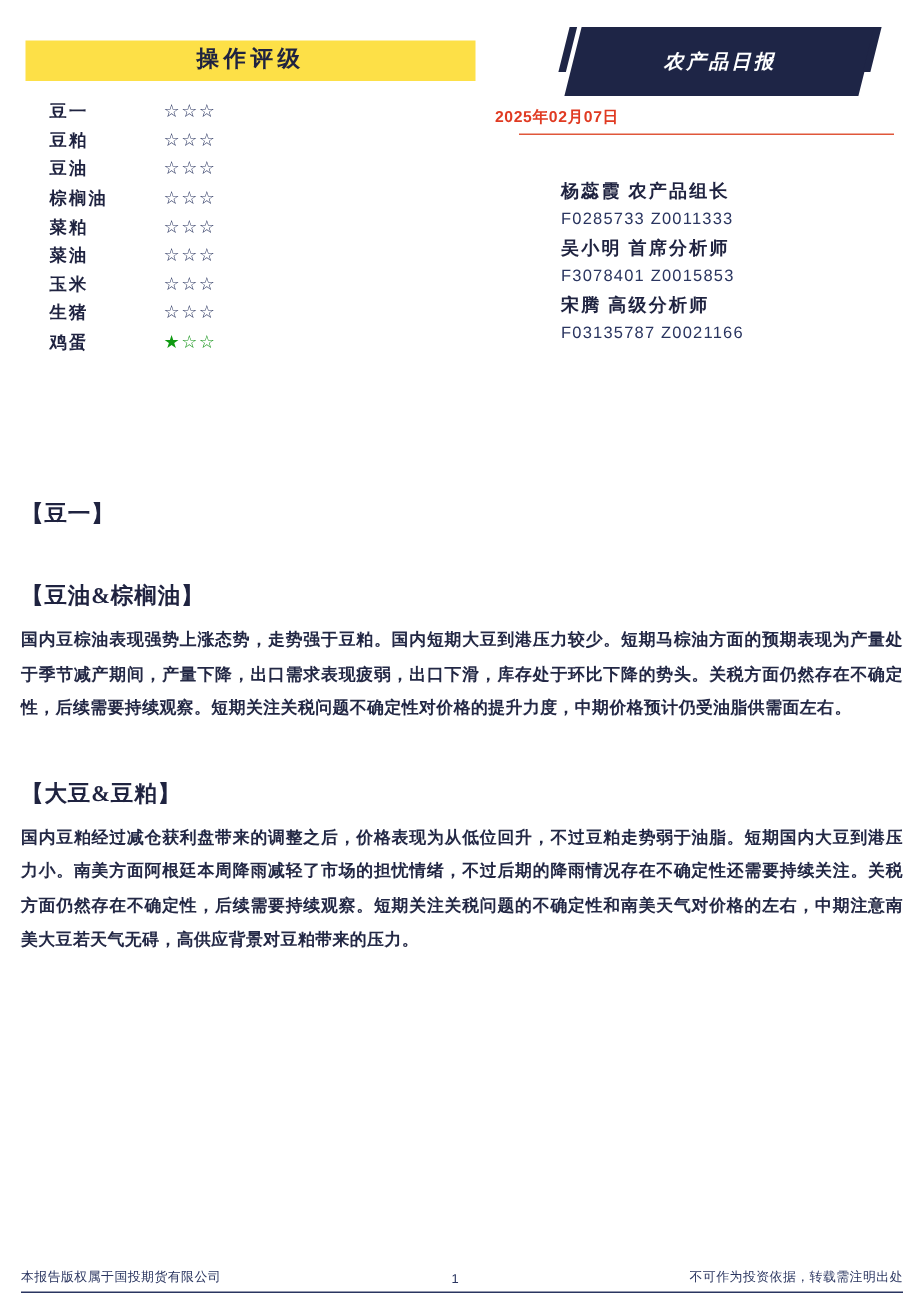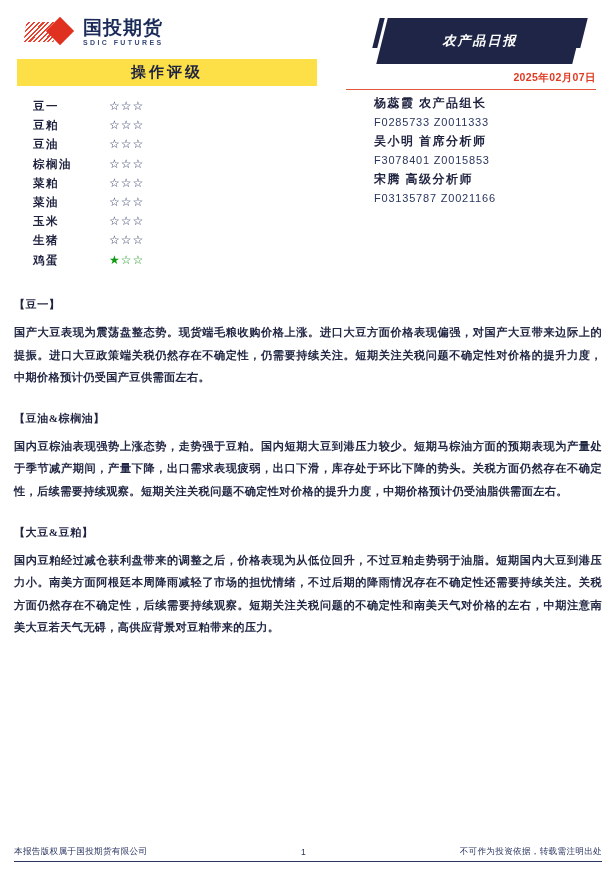--- a/index.html
+++ b/index.html
@@ -169,38 +169,38 @@
     align-items: center;
     justify-content: center;
     color: #ffffff;
     font-size: 13px;
     font-weight: bold;
     letter-spacing: 2px;
     font-style: italic;
   }
   .report-date {
     margin-top: 7px;
-    text-align: right;
+    text-align: left;
     color: #e03a22;
     font-family: "Liberation Sans", "DejaVu Sans", sans-serif;
     font-size: 10.5px;
     font-weight: bold;
     letter-spacing: 0.4px;
     padding-right: 4px;
   }
   .date-rule {
     margin-top: 4px;
     margin-left: 16px;
     width: 250px;
     height: 1px;
     background: #e0573a;
   }
 
   .analysts {
-    margin-top: 4px;
+    margin-top: 28px;
     padding-left: 44px;
   }
   .an-name {
     font-size: 12px;
     font-weight: bold;
     letter-spacing: 1.5px;
     color: #1f2340;
     line-height: 19px;
     white-space: nowrap;
   }
@@ -230,25 +230,26 @@
 
   
   .content {
     position: absolute;
     left: 14px;
     top: 297px;
     width: 588px;
   }
   .section { margin-bottom: 22px; }
   .sec-title {
-    font-size: 11px;
+    font-size: 15px;
     font-weight: bold;
     color: #1f2340;
     letter-spacing: 0.6px;
     margin-bottom: 9px;
+    margin-top: 36px;
   }
   .sec-body {
     font-size: 11.2px;
     line-height: 22.6px;
     color: #232845;
     text-align: justify;
     letter-spacing: 0.35px;
     font-weight: bold;
   }
 
@@ -284,30 +285,20 @@
   }
   .footer-page { flex: 0 0 auto; }
 </style>
 </head>
 <body>
 
 <div class="header">
 
   <div class="header-left">
 
-    <div class="logo-row">
-      <div class="logo-mark">
-        <div class="logo-hatch"></div>
-        <div class="logo-diamond"></div>
-      </div>
-      <div class="logo-text">
-        <div class="logo-cn">国投期货</div>
-        <div class="logo-en">SDIC FUTURES</div>
-      </div>
-    </div>
 
     <div class="rating-banner">操作评级</div>
 
     <table class="rating-table">
       <tbody>
           <tr>
             <td class="r-name">豆一</td>
             <td class="r-stars"><span class="star star-hollow-navy">☆</span><span class="star star-hollow-navy">☆</span><span class="star star-hollow-navy">☆</span></td>
           </tr>
           <tr>
@@ -370,21 +361,20 @@
 
     <div class="analysts" style="margin-top:0;">
     </div>
 
   </div>
 </div>
 
 <div class="content">
     <div class="section">
       <div class="sec-title">【豆一】</div>
-      <div class="sec-body">国产大豆表现为震荡盘整态势。现货端毛粮收购价格上涨。进口大豆方面价格表现偏强，对国产大豆带来边际上的提振。进口大豆政策端关税仍然存在不确定性，仍需要持续关注。短期关注关税问题不确定性对价格的提升力度，中期价格预计仍受国产豆供需面左右。</div>
     </div>
     <div class="section">
       <div class="sec-title">【豆油&amp;棕榈油】</div>
       <div class="sec-body">国内豆棕油表现强势上涨态势，走势强于豆粕。国内短期大豆到港压力较少。短期马棕油方面的预期表现为产量处于季节减产期间，产量下降，出口需求表现疲弱，出口下滑，库存处于环比下降的势头。关税方面仍然存在不确定性，后续需要持续观察。短期关注关税问题不确定性对价格的提升力度，中期价格预计仍受油脂供需面左右。</div>
     </div>
     <div class="section">
       <div class="sec-title">【大豆&amp;豆粕】</div>
       <div class="sec-body">国内豆粕经过减仓获利盘带来的调整之后，价格表现为从低位回升，不过豆粕走势弱于油脂。短期国内大豆到港压力小。南美方面阿根廷本周降雨减轻了市场的担忧情绪，不过后期的降雨情况存在不确定性还需要持续关注。关税方面仍然存在不确定性，后续需要持续观察。短期关注关税问题的不确定性和南美天气对价格的左右，中期注意南美大豆若天气无碍，高供应背景对豆粕带来的压力。</div>
     </div>
   </div>

